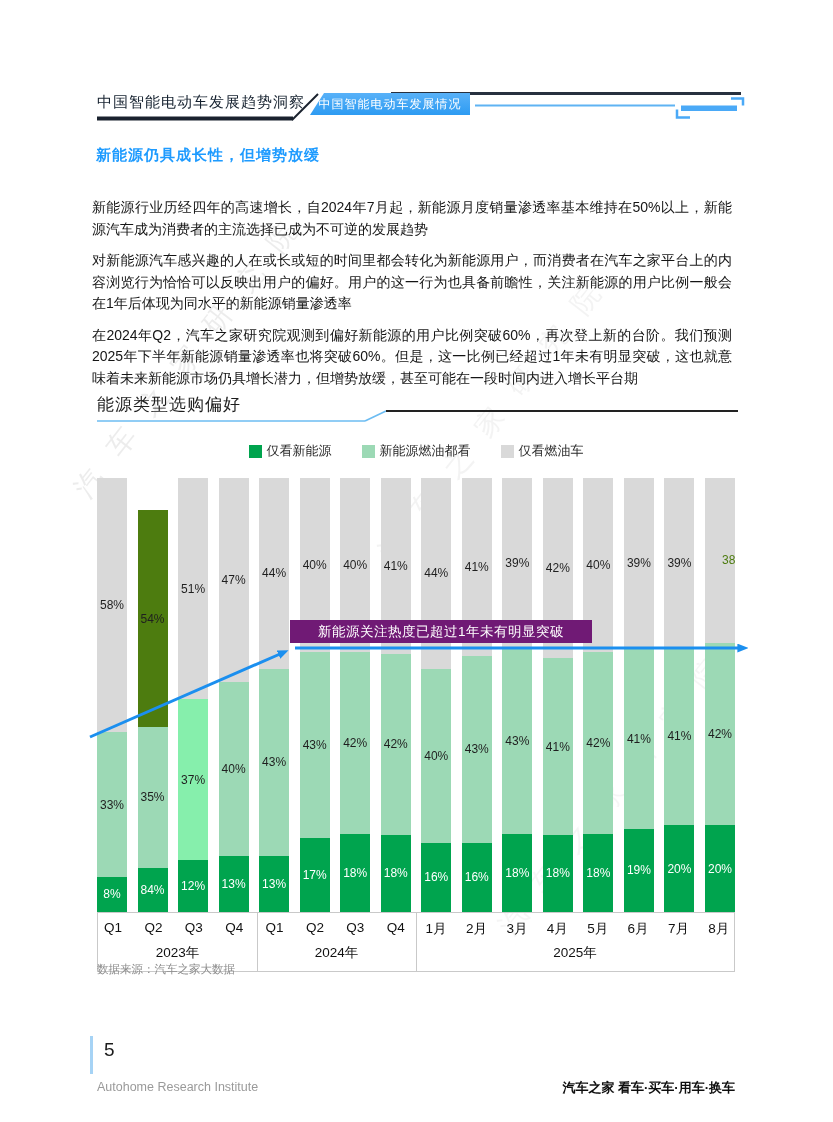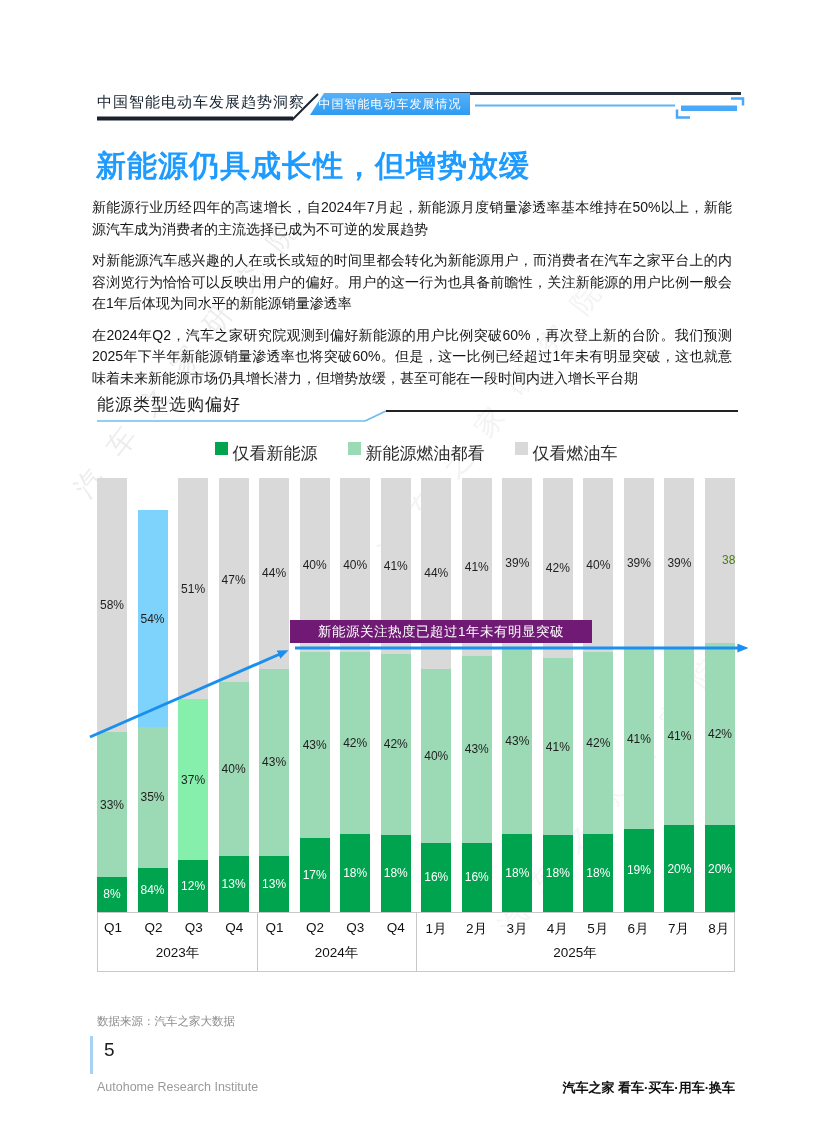--- a/index.html
+++ b/index.html
@@ -11,48 +11,48 @@
   
   .hdr-title { position:absolute; left:97px; top:93px; font-size:15px; font-weight:500; color:#14202e; letter-spacing:1px; }
   .hdr-svg   { position:absolute; left:97px; top:88px; width:663px; height:40px; overflow:visible; }
   .hdr-badge {
     position:absolute; left:310px; top:93px; width:160px; height:22px;
     background:linear-gradient(180deg,#58B1F8,#2D9BF2);
     clip-path:polygon(14px 0, 100% 0, 100% 100%, 0 100%);
     color:#fff; font-size:12px; display:flex; align-items:center; justify-content:center; letter-spacing:1px;
   }
   
-  .doc-title { position:absolute; left:96px; top:146px; font-size:30px; font-weight:bold; color:#1E9BFF; letter-spacing:1px; }
+  .doc-title { position:absolute; left:96px; top:146px; font-size:15px; font-weight:bold; color:#1E9BFF; letter-spacing:1px; }
   .body-copy { position:absolute; left:92px; top:197px; width:640px; }
   .body-copy p { margin:0 0 10px 0; font-size:14px; line-height:21.5px; text-align:justify; color:#151515; }
   
   .sec-heading { position:absolute; left:97px; top:393px; font-size:17px; color:#1c1c1c; font-weight:500; letter-spacing:1px; }
   .sec-svg { position:absolute; left:97px; top:406px; width:641px; height:20px; overflow:visible; }
   
   .legend { position:absolute; left:97px; top:442px; width:638px; display:flex; justify-content:center; gap:30px; }
-  .legend-item { display:flex; align-items:flex-start; gap:5px; font-size:17px; color:#2a2a2a; }
+  .legend-item { display:flex; align-items:center; gap:5px; font-size:13px; color:#2a2a2a; }
   .legend-swatch { width:13px; height:13px; display:inline-block; }
   
   .chart { position:absolute; left:97px; top:478px; width:638px; height:494px; }
   .bars  { position:absolute; left:0; top:0; width:638px; height:434px; display:flex; justify-content:space-between; }
   .bar   { width:30px; height:100%; display:flex; flex-direction:column; }
   .seg   { display:flex; align-items:center; justify-content:center; font-size:12px; overflow:hidden; }
   .arrows { position:absolute; left:-10px; top:0; width:680px; height:434px; overflow:visible; z-index:2; pointer-events:none; }
   .banner {
     position:absolute; left:193px; top:142px; width:302px; height:23px; z-index:3;
     color:#fff; font-size:13.5px; display:flex; align-items:center; justify-content:center; letter-spacing:.5px;
   }
   .axis { position:absolute; left:0; bottom:0; width:638px; height:60px; border:1px solid #c9c9c9; box-sizing:border-box; }
   .axis-sep { position:absolute; top:0; bottom:0; width:1px; background:#c9c9c9; }
   .cat-row { display:flex; justify-content:space-between; padding-top:7px; }
   .cat { width:30px; text-align:center; font-size:13.5px; color:#111; }
   .group-row { display:flex; margin-top:6px; }
   .group-cell { text-align:center; font-size:13.5px; color:#111; }
   
-  .src-note { position:absolute; left:97px; top:1014px; font-size:11.5px; color:#8c8c8c; }
+  .src-note { position:absolute; left:97px; top:962px; font-size:11.5px; color:#8c8c8c; }
   .pg-bar { position:absolute; left:90px; top:1036px; width:3px; height:38px; background:#A6D3F5; }
   .pg-num { position:absolute; left:104px; top:1039px; font-size:19px; color:#1c1c1c; }
   .institute { position:absolute; left:97px; top:1080px; font-size:12.5px; color:#9a9a9a; }
   .brand { position:absolute; right:98px; top:1079px; font-size:13px; font-weight:bold; color:#0f0f0f; }
   
   .wm { position:absolute; font-size:28px; letter-spacing:24px; color:#8f8f8f; opacity:.16; white-space:nowrap; transform:rotate(-52deg); transform-origin:left bottom; pointer-events:none; }
 </style>
 </head>
 <body>
 
@@ -104,21 +104,21 @@
     </div>
 
   <div class="chart">
     <div class="bars" id="bars">
         <div class="bar">
           <div class="seg" style="background: rgb(217, 217, 217); height: 58.5859%; color: rgb(31, 31, 31);">58%</div>
           <div class="seg" style="background: rgb(156, 217, 181); height: 33.3333%; color: rgb(31, 31, 31);">33%</div>
           <div class="seg" style="background: rgb(0, 164, 78); height: 8.08081%; color: rgb(255, 255, 255);">8%</div>
         </div>
         <div class="bar">
-          <div class="seg" style="background: #7dd3fc; height: 54%; color: rgb(31, 31, 31); margin-top: 32px;">54%</div>
+          <div class="seg" style="background: #4d7c0f; height: 54%; color: rgb(31, 31, 31); margin-top: 32px;">54%</div>
           <div class="seg" style="background: rgb(156, 217, 181); height: 35%; color: rgb(31, 31, 31);">35%</div>
           <div class="seg" style="background: rgb(0, 164, 78); height: 11%; color: rgb(255, 255, 255);">84%</div>
         </div>
         <div class="bar">
           <div class="seg" style="background: rgb(217, 217, 217); height: 51%; color: rgb(31, 31, 31);">51%</div>
           <div class="seg" style="background: #86efac; height: 37%; color: rgb(31, 31, 31);">37%</div>
           <div class="seg" style="background: rgb(0, 164, 78); height: 12%; color: rgb(255, 255, 255);">12%</div>
         </div>
         <div class="bar">
           <div class="seg" style="background: rgb(217, 217, 217); height: 47%; color: rgb(31, 31, 31);">47%</div>

